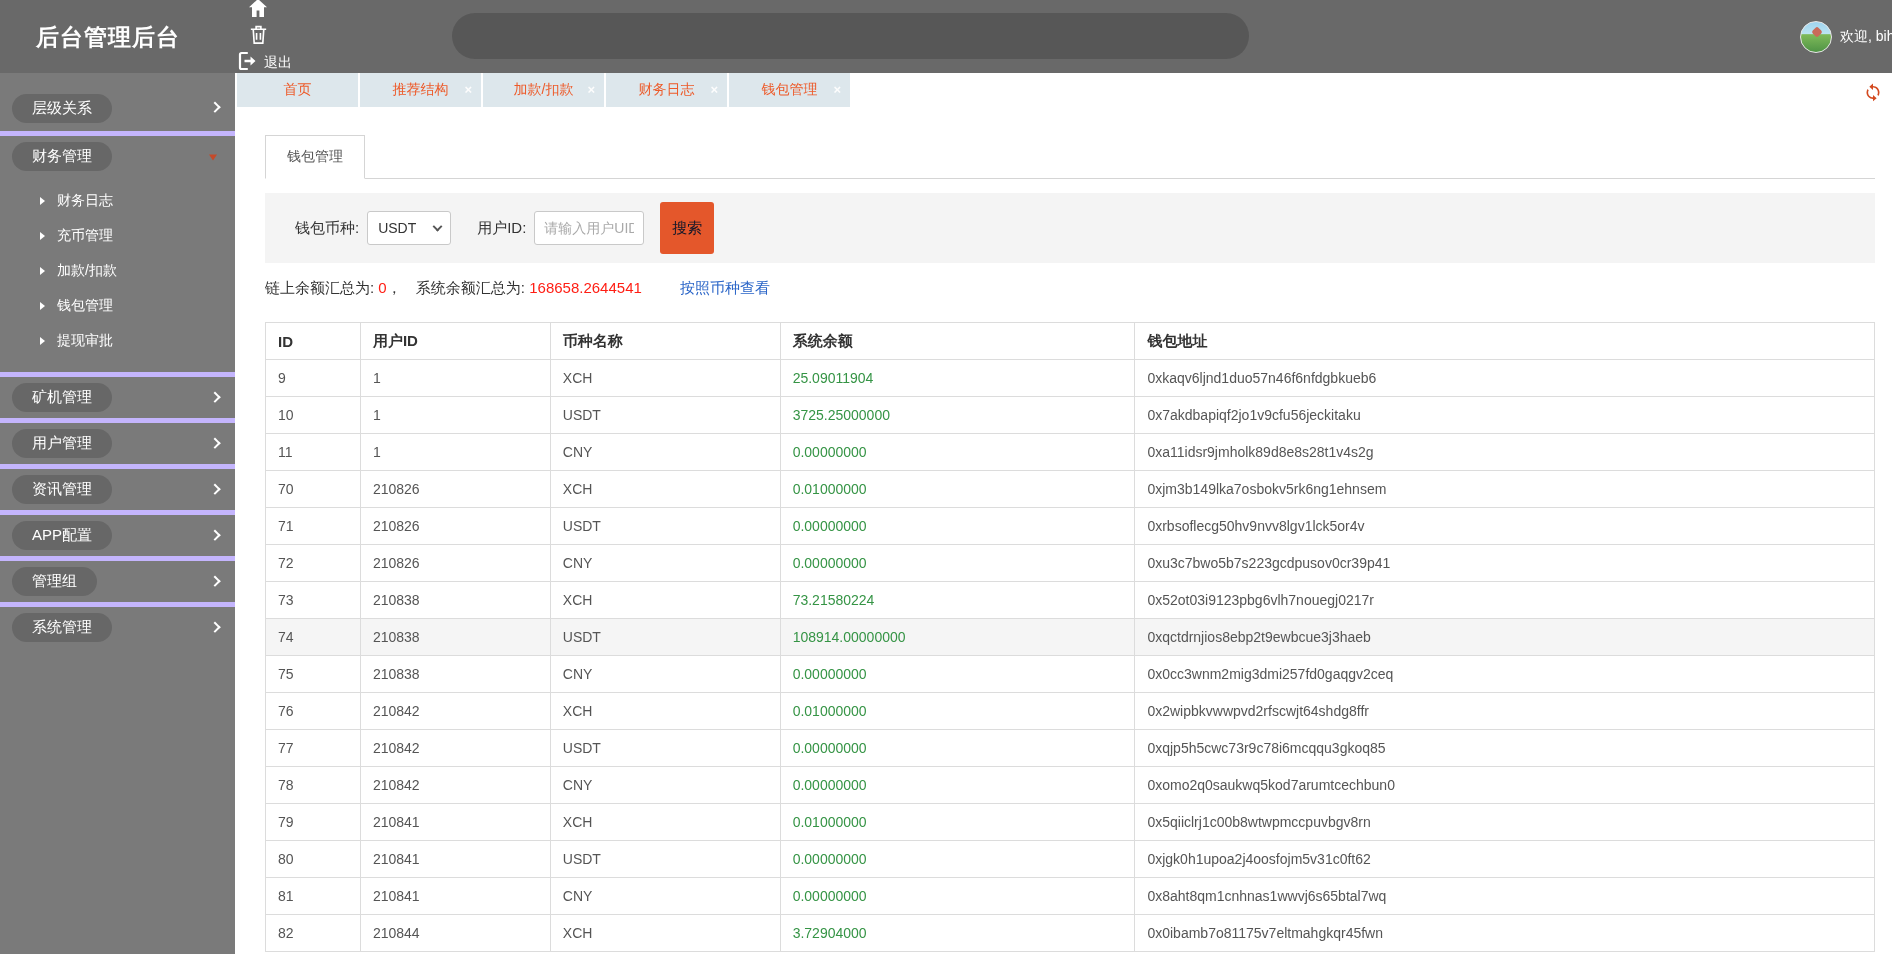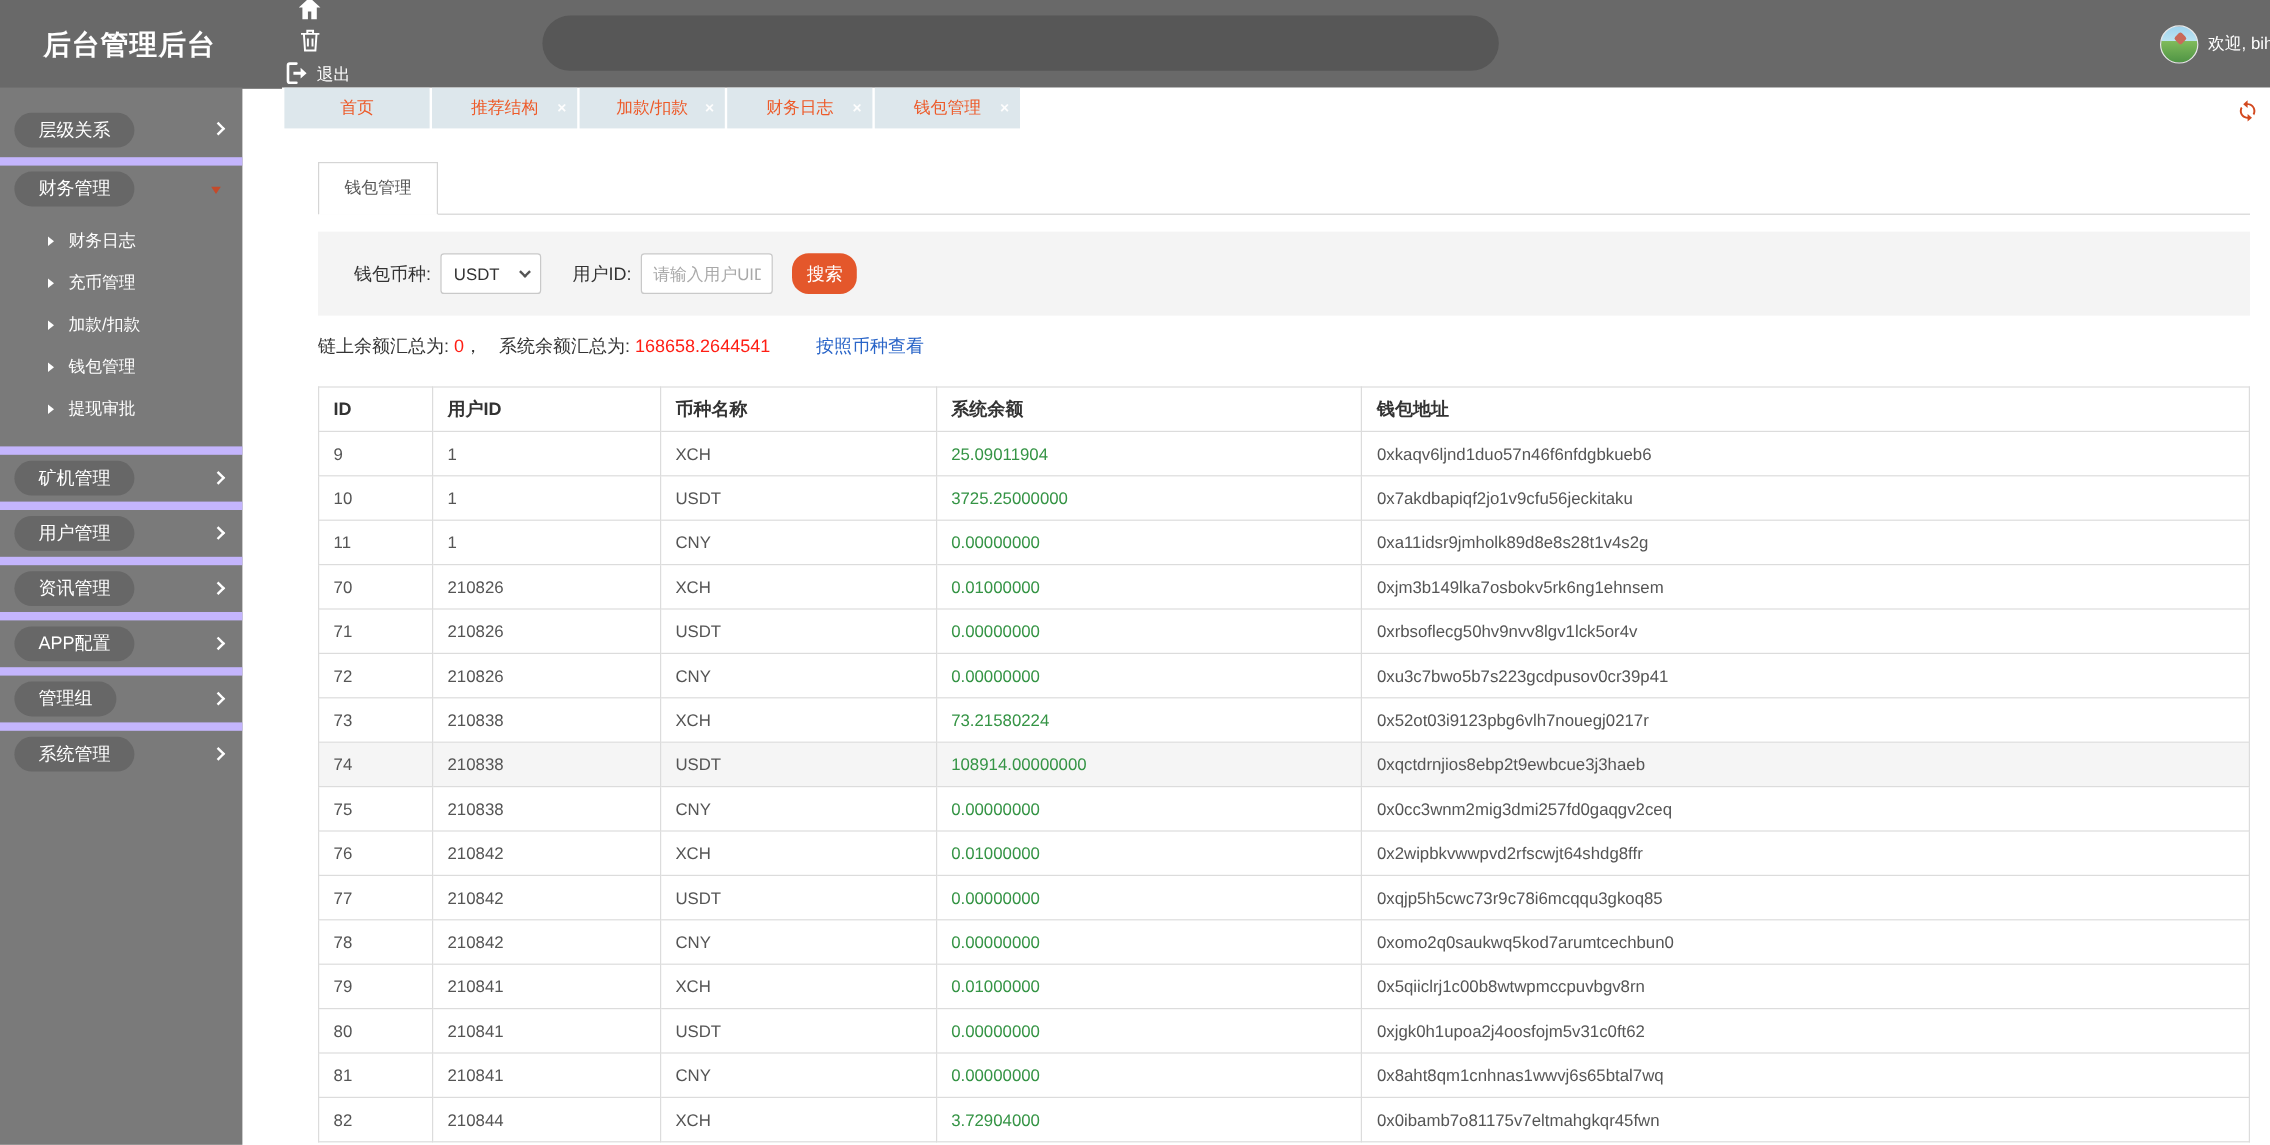--- a/index.html
+++ b/index.html
@@ -21,24 +21,24 @@
   .hdr-right { position:absolute; left:1800px; top:0; height:73px;
     display:flex; align-items:center; }
   .avatar { width:32px; height:32px; border-radius:50%; flex:0 0 32px;
     background:linear-gradient(180deg,#9fd4ef 0%,#bce4f2 40%,#7fba5a 42%,#4f9445 100%);
     border:1px solid #e8e8e8; position:relative; overflow:hidden; }
   .avatar::after { content:""; position:absolute; left:12px; top:6px; width:8px; height:8px;
     background:#c96a5a; border-radius:2px; transform:rotate(45deg); }
   .welcome-text { color:#fff; font-size:14px; margin-left:8px; white-space:nowrap; }
 
   
-  .sidebar { position:absolute; left:0; top:73px; width:202px; height:881px;
+  .sidebar { position:absolute; left:0; top:73px; width:235px; height:881px;
     background:#7a7a7a; }
   .side-section { height:46px; display:flex; align-items:center; position:relative;
-    border-top:7px solid #c4b5fd; cursor:pointer; }
+    border-top:5px solid #c4b5fd; cursor:pointer; }
   .side-section.first { border-top:none; margin-top:12px; }
   .side-pill { display:inline-block; margin-left:12px; padding:5px 20px;
     background:#676767; border-radius:15px; color:#fff; font-size:15px; white-space:nowrap; }
   .chev { position:absolute; right:16px; top:50%; width:8px; height:8px;
     border-top:2px solid #fff; border-right:2px solid #fff;
     transform:translateY(-60%) rotate(45deg); }
   .red-caret { position:absolute; right:18px; top:50%; transform:translateY(-40%);
     width:0; height:0; border-left:4px solid transparent; border-right:4px solid transparent;
     border-top:6px solid #c44a2a; }
   .side-sub { padding:6px 0 14px 0; }
@@ -74,22 +74,22 @@
     border-radius:3px; display:flex; align-items:center; padding:0 10px;
     font-size:14px; color:#333; position:relative; cursor:pointer; }
   .select-caret { position:absolute; right:9px; top:50%; width:7px; height:7px;
     border-right:2px solid #555; border-bottom:2px solid #555;
     transform:translateY(-70%) rotate(45deg); }
   .uid-label { margin-left:26px; }
   .uid-input { width:110px; height:34px; border:1px solid #c9c9c9; border-radius:3px;
     padding:0 9px; font-size:14px; color:#333; background:#fff; outline:none;
     font-family:"Liberation Sans","DejaVu Sans",sans-serif; }
   .uid-input::placeholder { color:#a9a9a9; }
-  .search-btn { margin-left:16px; width:54px; height:34px; background:#e4572b;
-    border:none; border-radius:14px; color:#ffffff; font-size:15px; cursor:pointer;
+  .search-btn { margin-left:16px; width:54px; height:52px; background:#e4572b;
+    border:none; border-radius:3px; color:#0f172a; font-size:15px; cursor:pointer;
     font-family:"Liberation Sans","DejaVu Sans",sans-serif; }
 
   .summary-row { margin-top:16px; font-size:15px; color:#333; }
   .summary-value { color:#ff1e14; }
   .summary-link { color:#2a65c8; margin-left:34px; cursor:pointer; }
   .summary-gap { display:inline-block; width:10px; }
 
   .wallet-table { margin-top:24px; width:1610px; border-collapse:collapse;padding-left:29px; }
   .wallet-table th { border:1px solid #dcdcdc; height:37px; padding:0 12px;
     font-size:15px; color:#333; text-align:left; font-weight:bold; background:#fff; }

